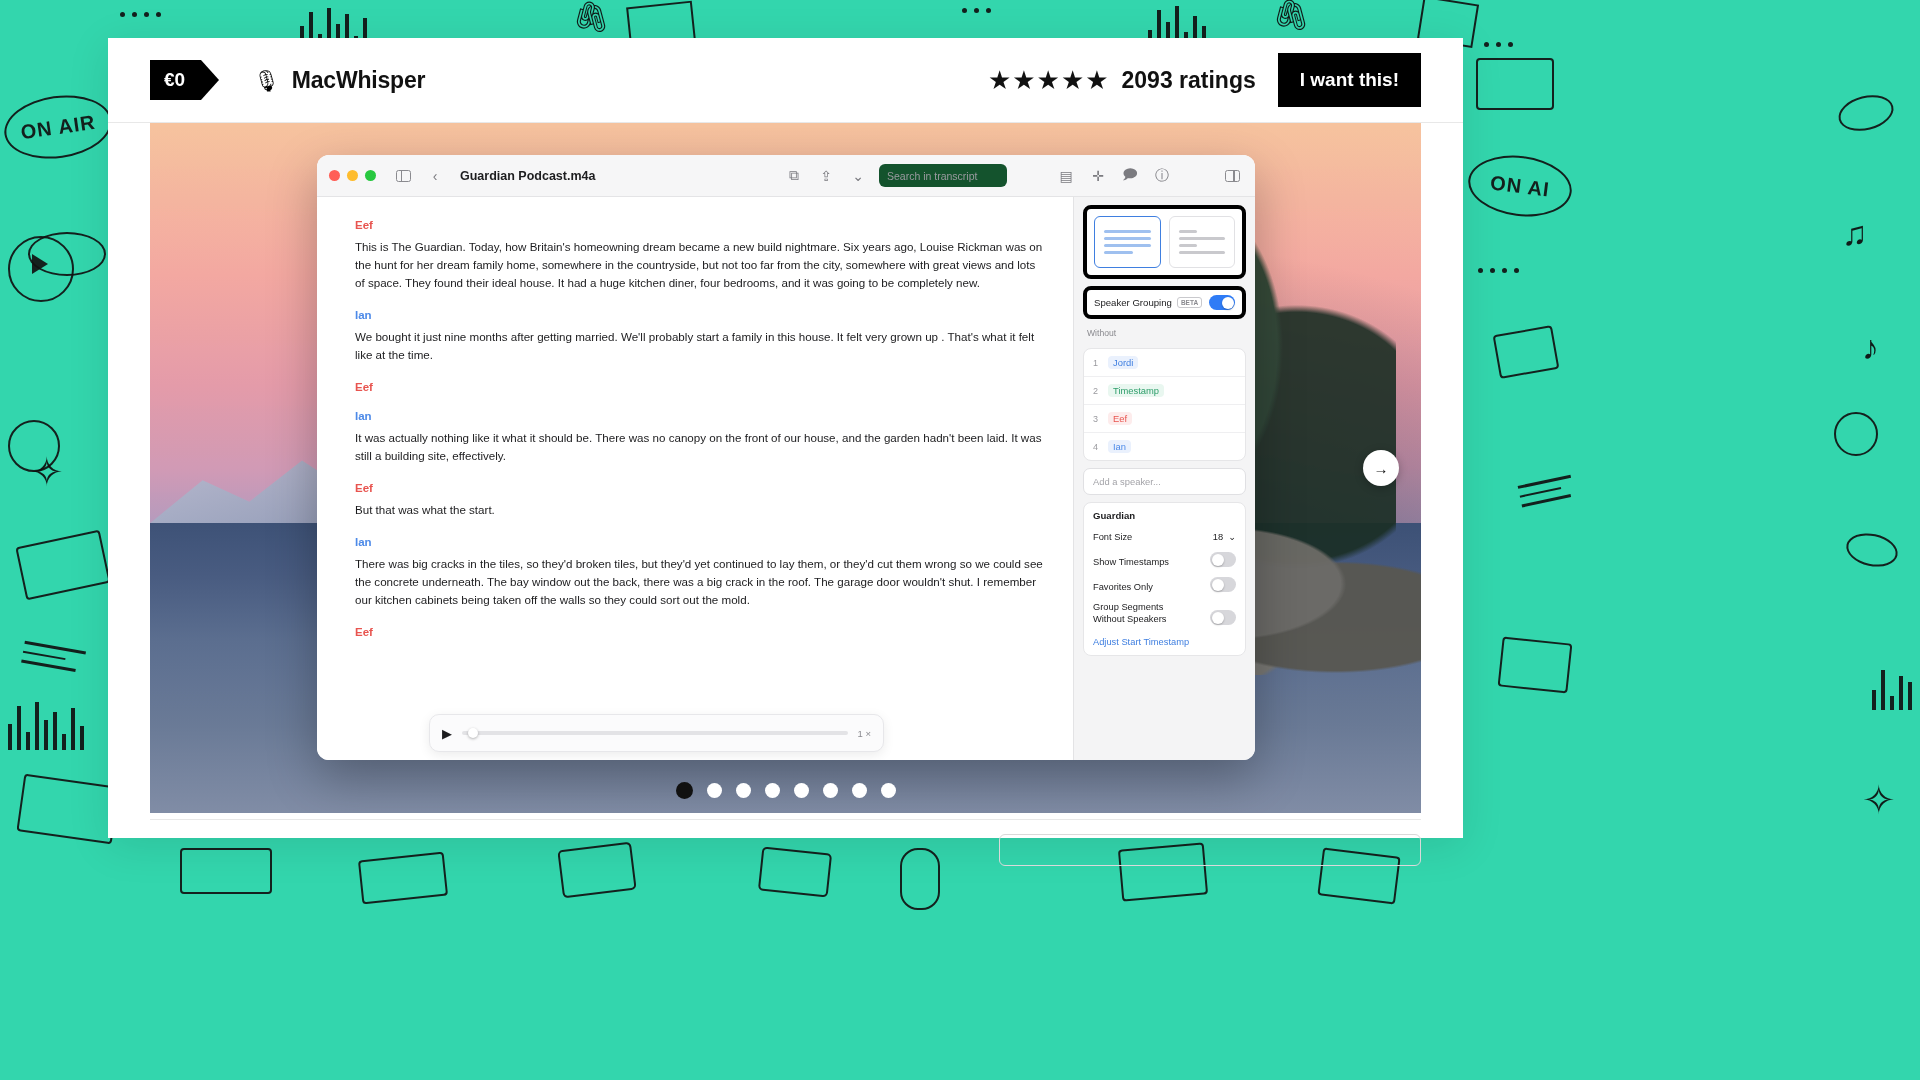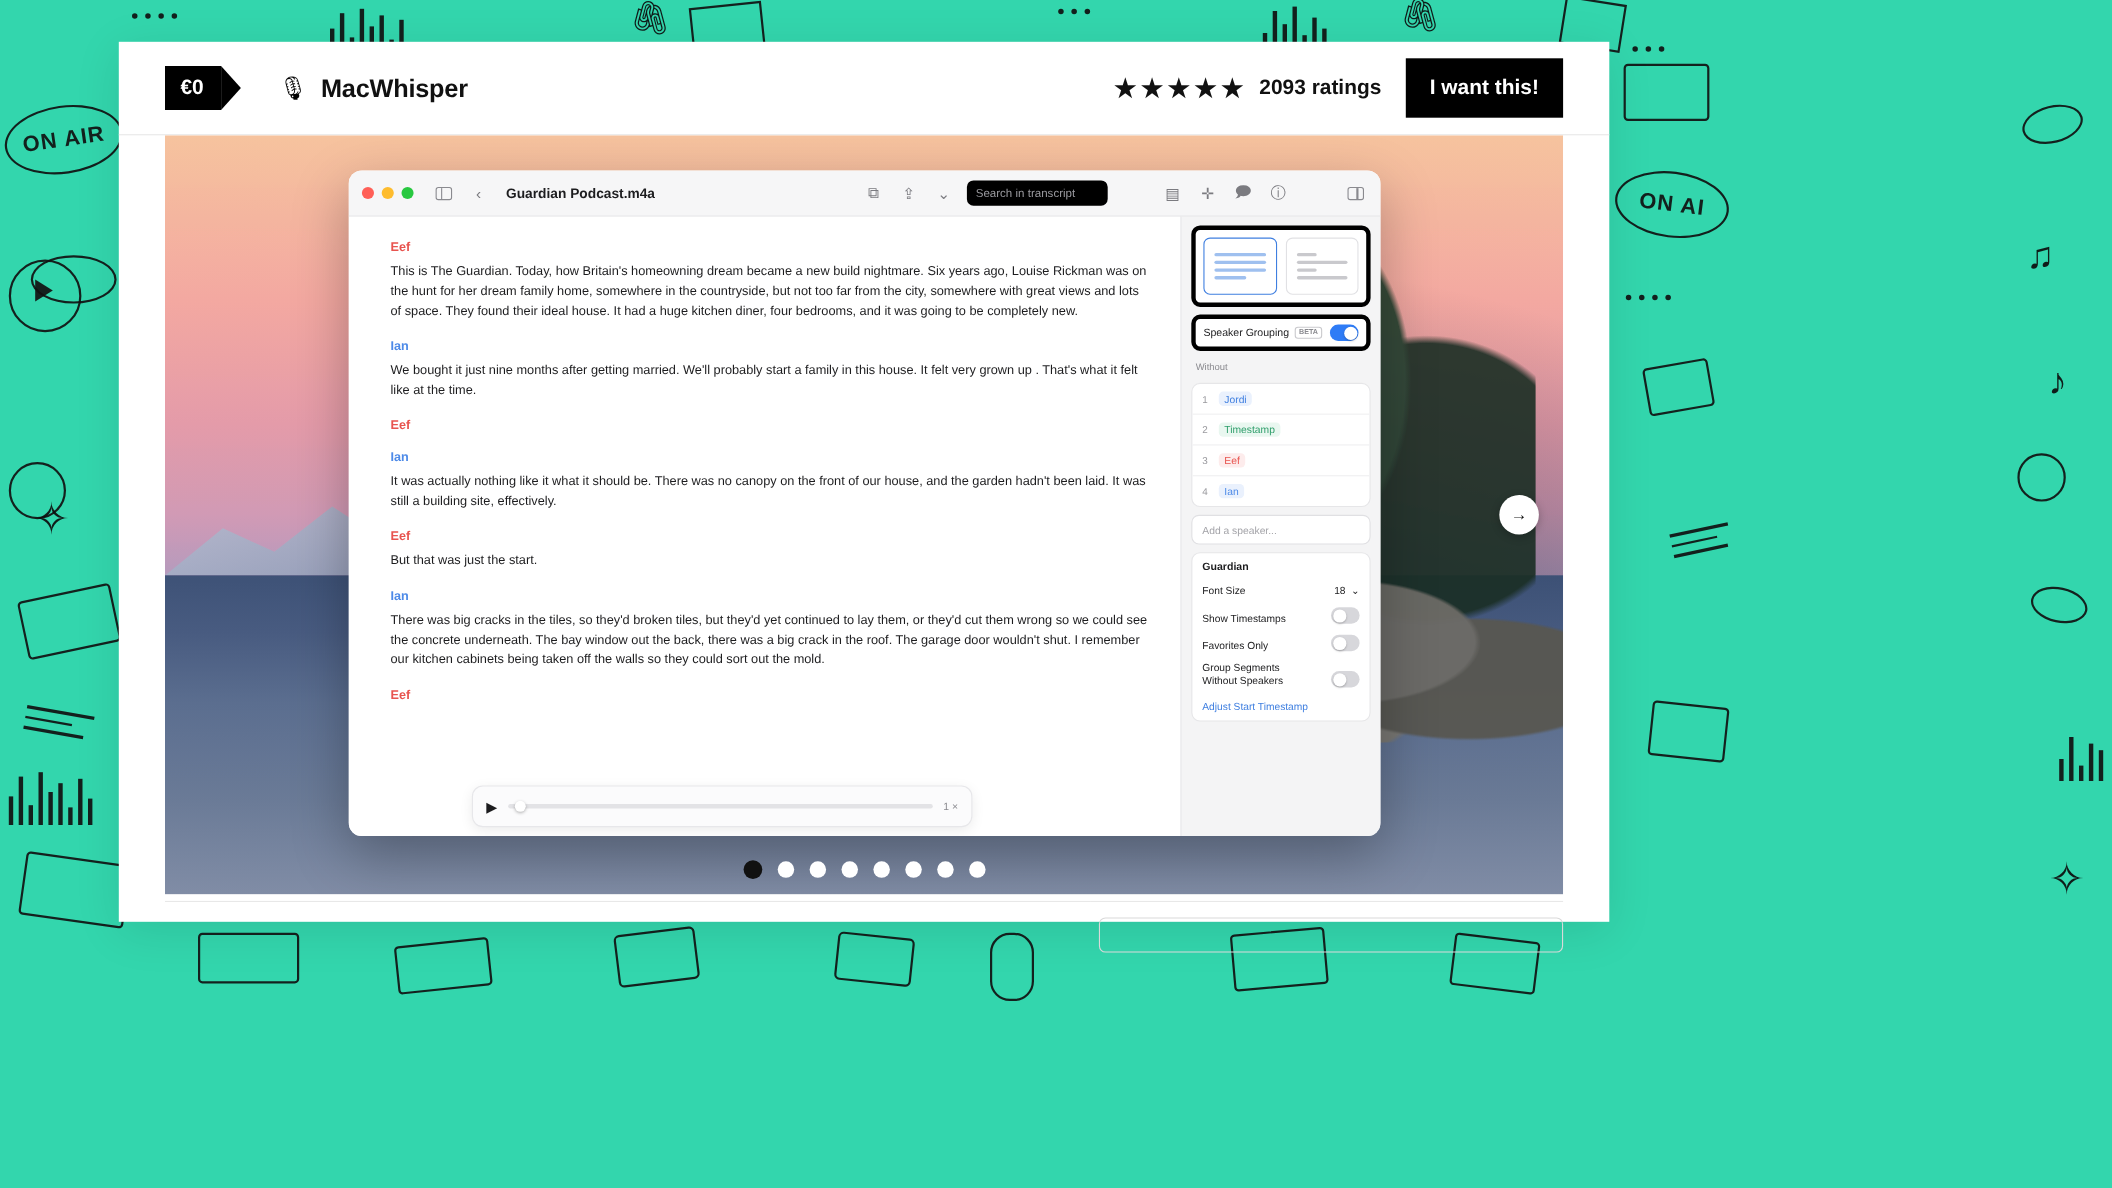--- a/index.html
+++ b/index.html
@@ -93,21 +93,21 @@
     font-size: 23px; font-weight: 700; color:#111;
     letter-spacing: -.2px;
   }
   .header-right {
     margin-left:auto;
     display:flex; align-items:center; gap: 0;
     padding-right: 42px;
   }
   .stars { font-size: 26px; letter-spacing: 1px; color:#111; line-height:1; }
   .ratings-count {
-    font-size: 19px; font-weight: 700; color:#111;
+    font-size: 23px; font-weight: 700; color:#111;
     margin-left: 12px; margin-right: 22px;
   }
   .cta-btn {
     background:#000; color:#fff;
     border:none;
     font-size: 19px; font-weight: 700;
     padding: 16px 22px;
     cursor:pointer;
     font-family: "Liberation Sans", sans-serif;
   }
@@ -191,21 +191,21 @@
   .sidebar-toggle-glyph:before{
     content:"";position:absolute;left:4px;top:0;bottom:0;width:1.6px;background:#8a8a8f;
   }
   .app-filename {
     font-size: 12.5px; font-weight:700; color:#1d1d1f;
     margin-left: 4px;
   }
   .tb-right { margin-left:auto; display:flex; align-items:center; gap: 10px; }
   .search-box {
     width: 128px; height: 23px;
-    background:#000000; border-radius: 6px;
+    background:#14532d; border-radius: 6px;
     display:flex;align-items:center;
     padding: 0 8px;
     font-size: 10.5px; color:#9a9a9f;
   }
   .tb-sep { width: 28px; }
   .app-body { flex:1; display:flex; min-height:0; }
   .transcript {
     flex: 1;
     padding: 22px 30px 0 38px;
     overflow:hidden;
@@ -533,21 +533,21 @@
           </div>
           <div class="seg">
             <div class="seg-spk spk-eef">Eef</div>
           </div>
           <div class="seg">
             <div class="seg-spk spk-ian">Ian</div>
             <div class="seg-text">It was actually nothing like it what it should be. There was no canopy on the front of our house, and the garden hadn't been laid. It was still a building site, effectively.</div>
           </div>
           <div class="seg">
             <div class="seg-spk spk-eef">Eef</div>
-            <div class="seg-text">But that was just the start.</div>
+            <div class="seg-text">But that was what the start.</div>
           </div>
           <div class="seg">
             <div class="seg-spk spk-ian">Ian</div>
             <div class="seg-text">There was big cracks in the tiles, so they'd broken tiles, but they'd yet continued to lay them, or they'd cut them wrong so we could see the concrete underneath. The bay window out the back, there was a big crack in the roof. The garage door wouldn't shut. I remember our kitchen cabinets being taken off the walls so they could sort out the mold.</div>
           </div>
           <div class="seg">
             <div class="seg-spk spk-eef">Eef</div>
           </div>
 
           <div class="player-bar">

